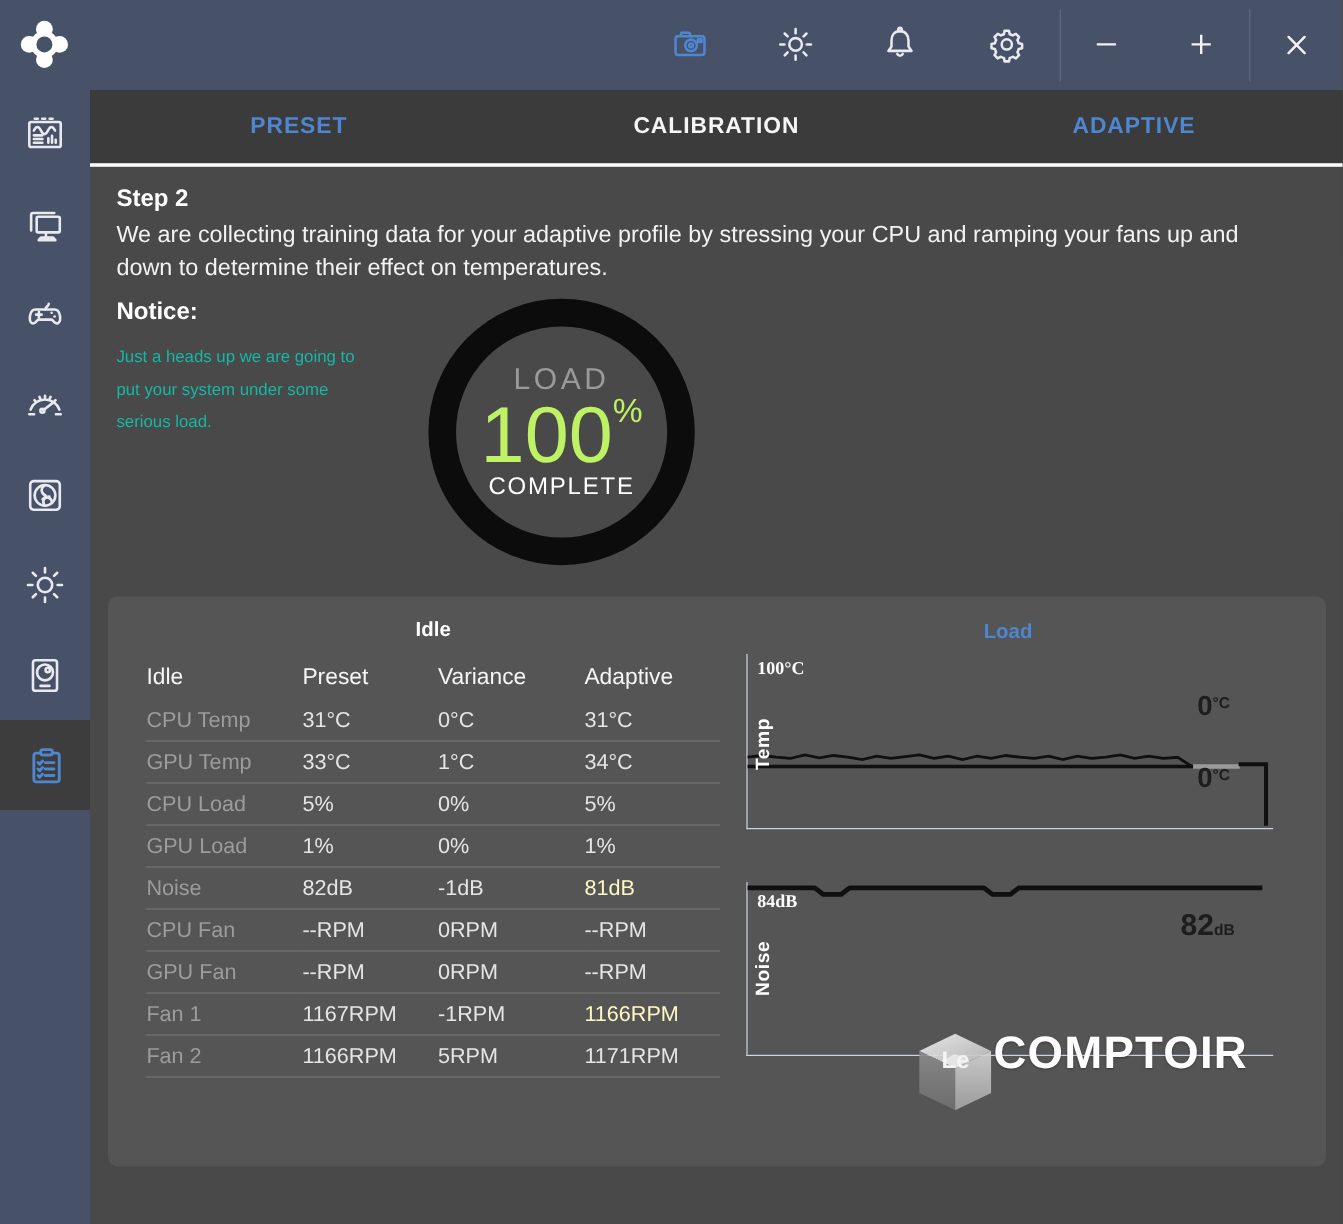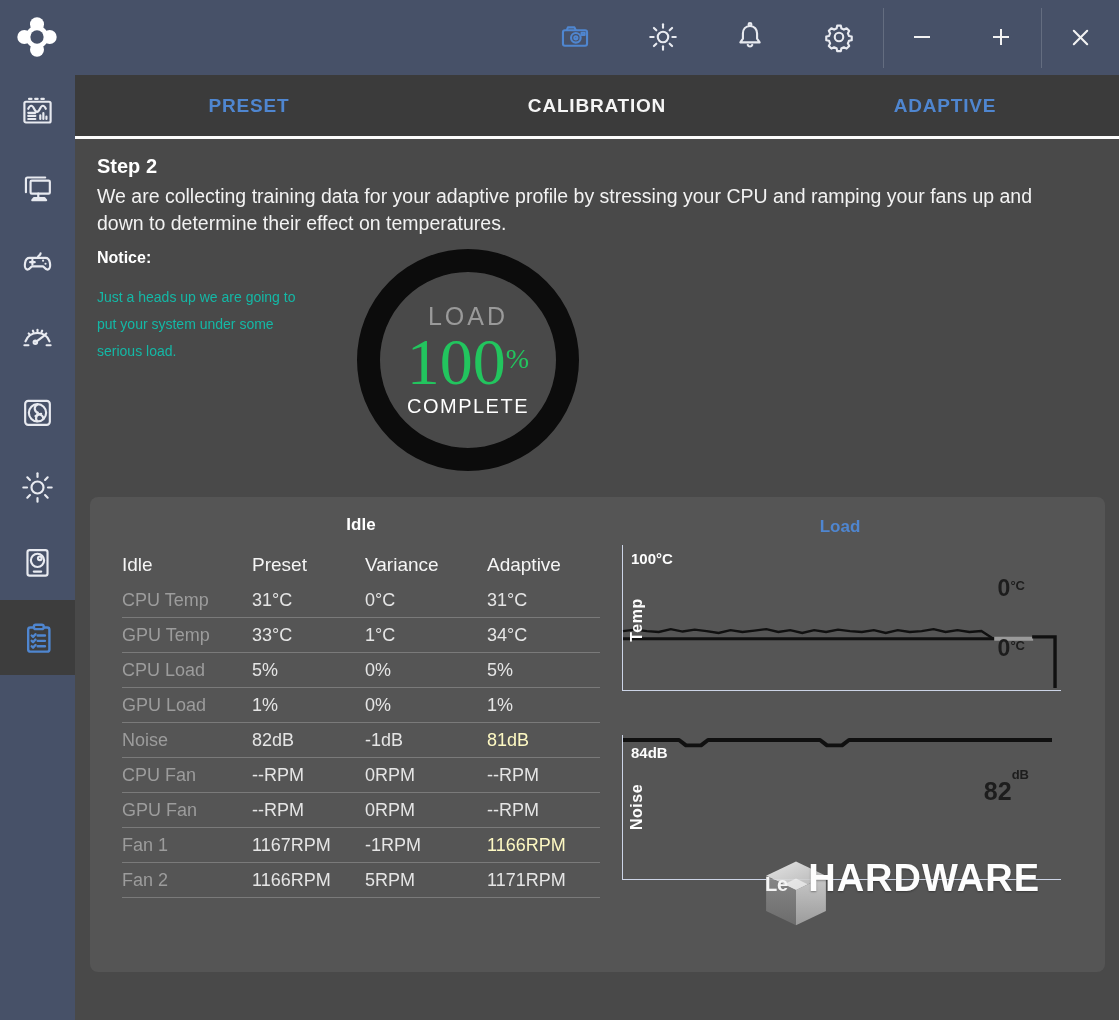--- a/index.html
+++ b/index.html
@@ -19,27 +19,27 @@
   .sb-item.active{background:#3d3d3d;}
   
   .tabbar{position:absolute;left:75px;top:75px;width:1044px;height:61px;background:#3b3b3b;
     border-bottom:3px solid #fbfbfb;display:flex;}
   .tab{flex:1;display:flex;align-items:center;justify-content:center;font-size:19px;font-weight:bold;
     letter-spacing:0.8px;color:#4f86d0;cursor:pointer;}
   .tab.current{color:#f5f5f5;}
   
   .step-heading{position:absolute;left:97px;top:155px;font-size:20px;font-weight:bold;color:#ffffff;text-align:right;}
   .step-body{position:absolute;left:97px;top:183px;width:945px;font-size:19.5px;line-height:27px;color:#f2f2f2;}
-  .notice-heading{position:absolute;left:97px;top:249px;font-size:16px;font-weight:bold;color:#ffffff;}
+  .notice-heading{position:absolute;left:97px;top:249px;font-size:20px;font-weight:bold;color:#ffffff;}
   .notice-body{position:absolute;left:97px;top:284px;width:206px;font-size:14px;line-height:27px;color:#14b8a6;}
   
   .ring{position:absolute;left:357px;top:249px;width:176px;height:176px;border:23px solid #0c0c0c;
     border-radius:50%;display:flex;flex-direction:column;align-items:center;justify-content:center;}
   .ring-top{font-size:25px;letter-spacing:3px;color:#9a9a9a;margin-bottom:-2px;}
-  .ring-valrow{display:flex;align-items:center;color:#22c55e;line-height:1;font-family:Liberation Serif, serif;}
+  .ring-valrow{display:flex;align-items:flex-start;color:#bef264;line-height:1;}
   .ring-val{font-size:66px;}
   .ring-pct{font-size:28px;padding-bottom:6px;}
   .ring-bottom{font-size:20px;letter-spacing:1.5px;color:#fff;margin-top:0;}
   
   .panel{position:absolute;left:90px;top:497px;width:1015px;height:475px;background:#555555;border-radius:8px;}
   
   .tbl-title{position:absolute;left:32px;top:18px;width:478px;text-align:center;font-size:17px;font-weight:bold;color:#fff;}
   .idle-grid{position:absolute;left:32px;top:50px;width:478px;display:grid;
     grid-template-columns:130px 113px 122px 113px;}
   .hcell{font-size:19px;color:#f5f5f5;height:36px;display:flex;align-items:center;}
@@ -47,32 +47,32 @@
   .cell.lab{color:#9c9c9c;}
   .cell.val{color:#e5e5e5;}
   .cell.green{color:#fef9c3;}
   
   .charts{position:absolute;left:520px;top:0;width:495px;height:475px;}
   .load-title{position:absolute;left:0;top:20px;width:460px;text-align:center;font-size:17px;font-weight:bold;color:#4f86d0;}
   .plot{position:absolute;border-left:1.5px solid #ccd4e6;border-bottom:1.5px solid #ccd4e6;}
   .temp-plot{left:12px;top:48px;width:438px;height:145px;}
   .noise-plot{left:12px;top:238px;width:438px;height:144px;}
   .plot svg{position:absolute;left:0;top:0;width:100%;height:100%;overflow:visible;}
-  .ymax{position:absolute;left:8px;top:5px;font-size:15px;font-weight:600;color:#fdfdfd;}
+  .ymax{position:absolute;left:8px;top:5px;font-size:15px;font-weight:600;color:#fdfdfd;font-family:Liberation Serif, serif;}
   .ymax.noise{top:9px;}
   .vaxis{position:absolute;left:14px;top:75px;transform:translate(-50%,-50%) rotate(-90deg);
     font-size:16px;font-weight:bold;color:#fdfdfd;letter-spacing:0.5px;}
   .vaxis.noise{top:72px;}
   .cur{position:absolute;color:#1d1d1d;font-weight:bold;line-height:1;display:flex;align-items:flex-start;}
   .cur .big{font-size:23px;}
   .cur .small{font-size:13px;padding-top:2px;}
   .cur.t-top{right:36px;top:32px;}
   .cur.t-bot{right:36px;top:92px;}
   .cur.n-val{right:32px;top:24px;}
-  .cur.n-val .big{font-size:25px;margin-top:20px;}
+  .cur.n-val .big{font-size:25px;}
   .cur.n-val .small{padding-top:9px;}
   
   .wm{position:absolute;left:640px;top:352px;width:320px;height:120px;pointer-events:none;}
   .wm-cube{position:absolute;left:27px;top:6px;width:78px;height:78px;}
   .wm-l1{position:absolute;right:10px;top:8px;white-space:nowrap;text-align:right;}
   .wm-l2{position:absolute;right:10px;top:42px;white-space:nowrap;text-align:right;}
   .wm-small{font-size:20px;font-weight:bold;color:#f4f4f4;margin-right:20px;}
   .wm-big{font-size:38px;font-weight:800;letter-spacing:1px;color:#fdfdfd;text-shadow:0 1px 2px rgba(0,0,0,0.35);}
   .wm-big.gray{color:#8f8f8f;text-shadow:0 1px 2px rgba(0,0,0,0.25);}
   svg{display:block;}
@@ -351,17 +351,17 @@
           <stop offset="0" stop-color="#d6d6d6"></stop>
             <stop offset="1" stop-color="#a3a3a3"></stop>
         </linearGradient>
       </defs>
       <polygon points="30,5 53,16 30,27 7,16" fill="url(#cg1)" opacity="0.92"></polygon>
       <polygon points="7,16 30,27 30,54 7,43" fill="url(#cg2)" opacity="0.9"></polygon>
       <polygon points="53,16 30,27 30,54 53,43" fill="url(#cg3)" opacity="0.9"></polygon>
       <polygon points="30,18 39,22.5 30,27 21,22.5" fill="#ffffff" opacity="0.55"></polygon>
     </svg>
     <div class="wm-l1">
-      <span class="wm-small">Le</span><span class="wm-big">HARDWARE</span>
+      <span class="wm-small">Le</span><span class="wm-big">COMPTOIR</span>
     </div>
   </div>
 
 </div>
 
 </body></html>

